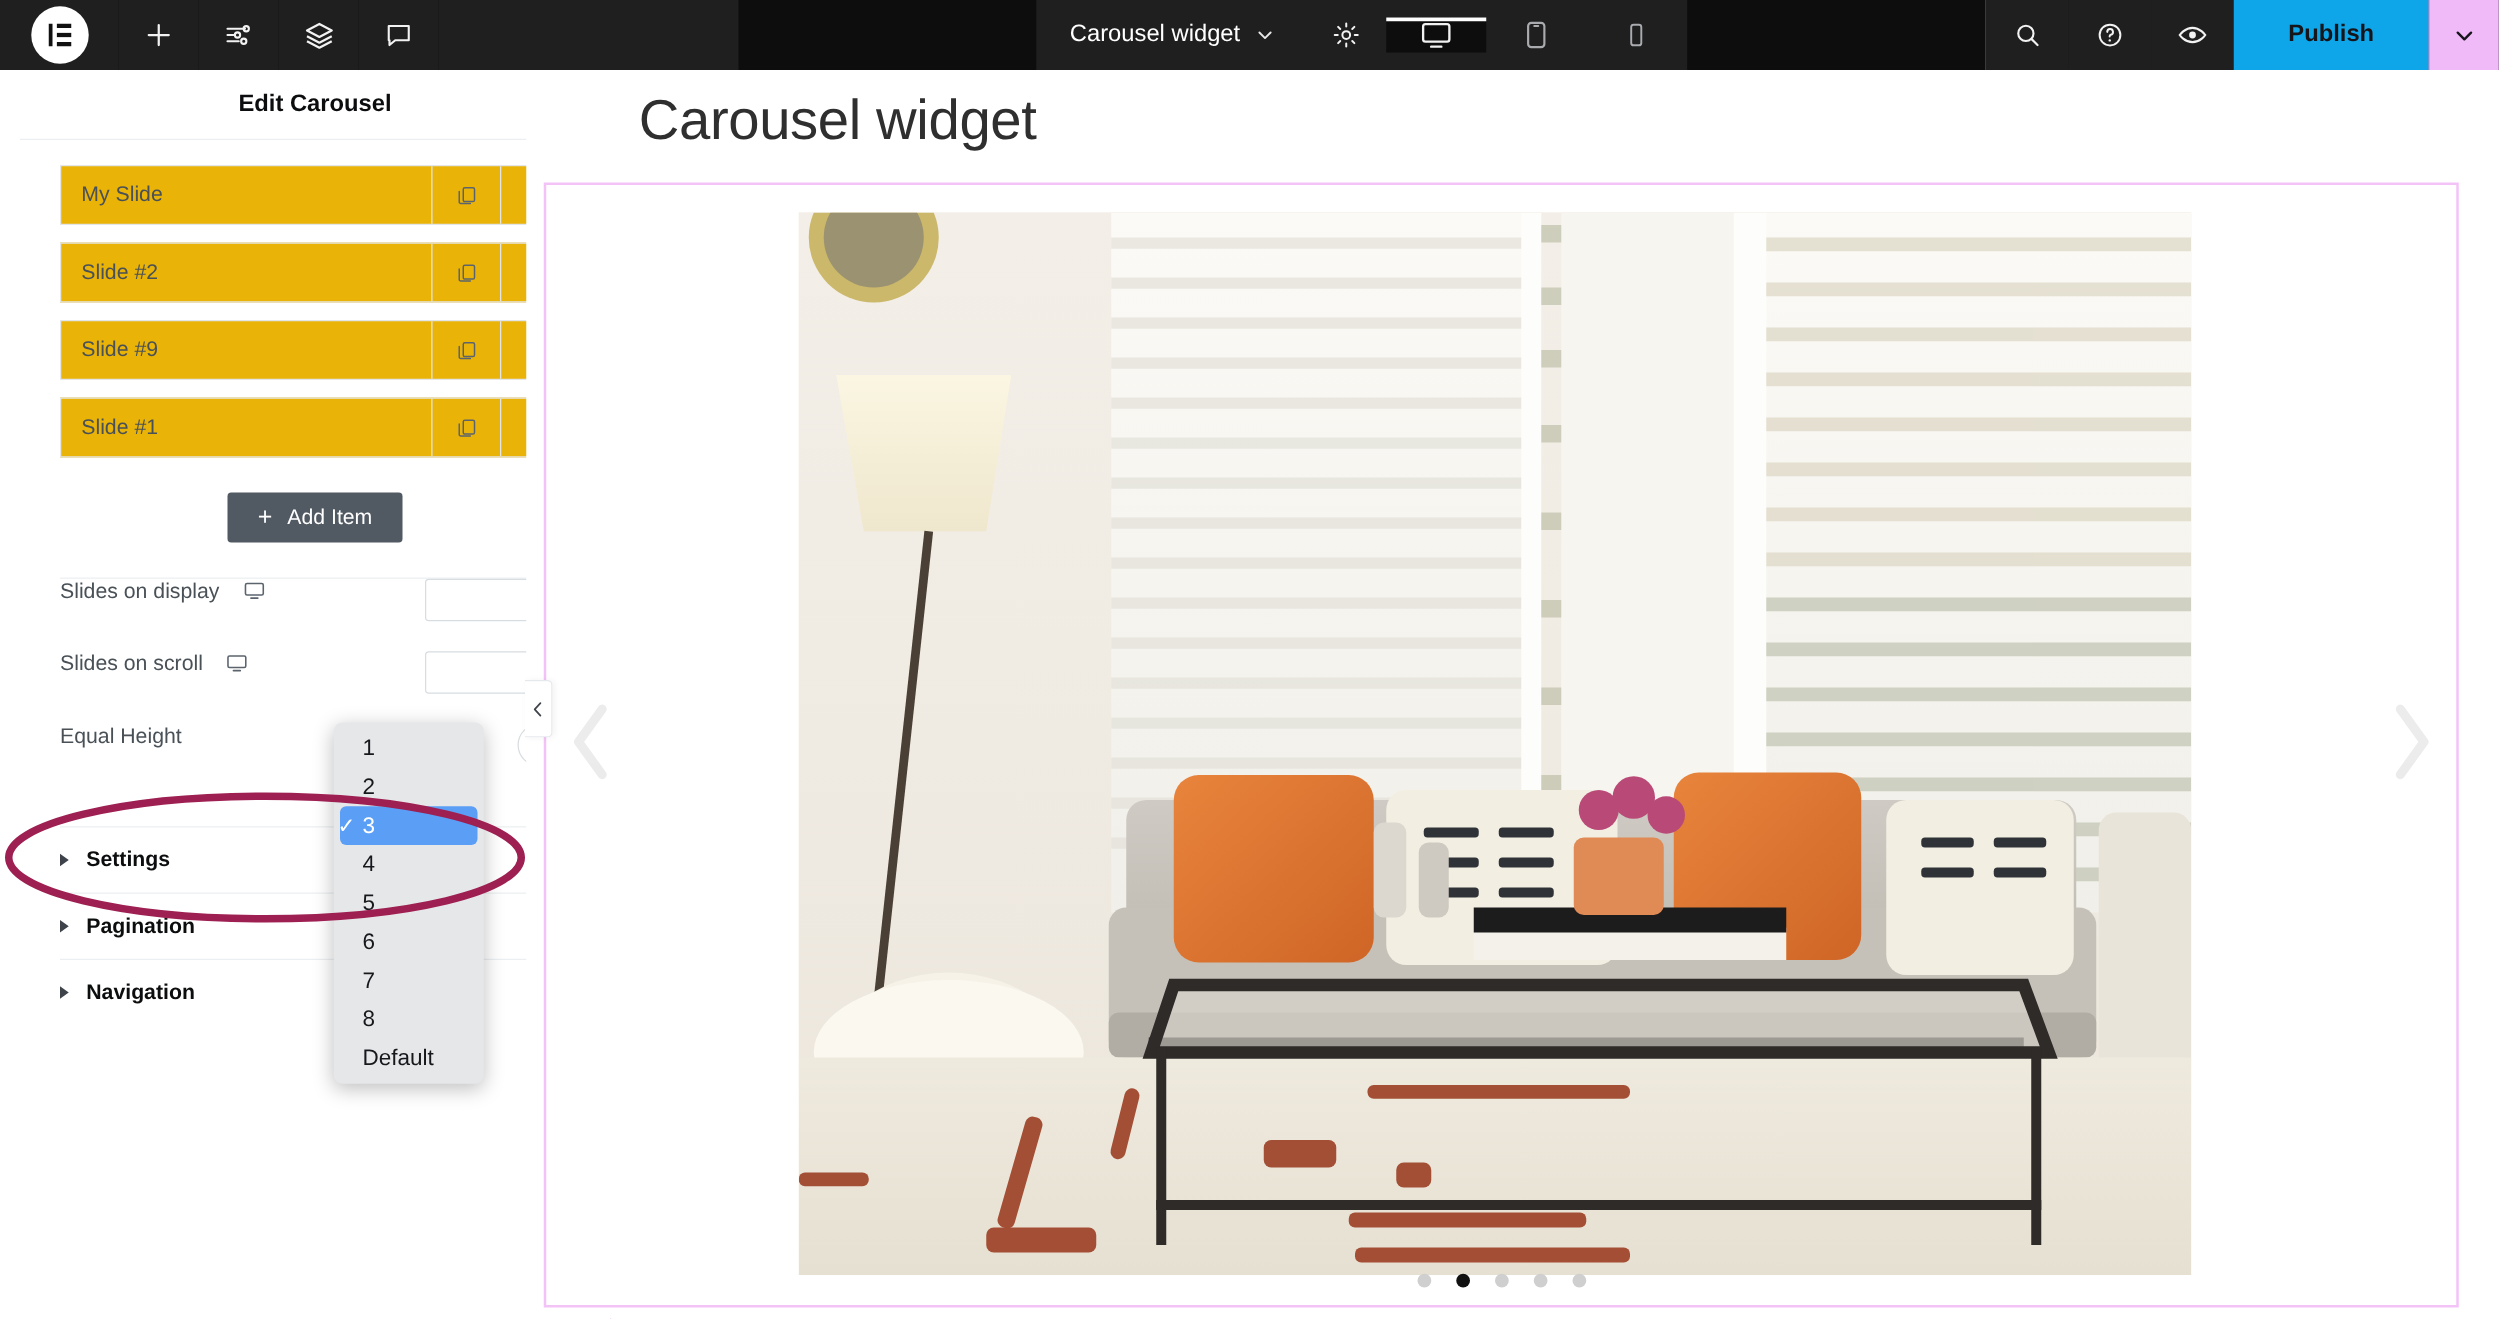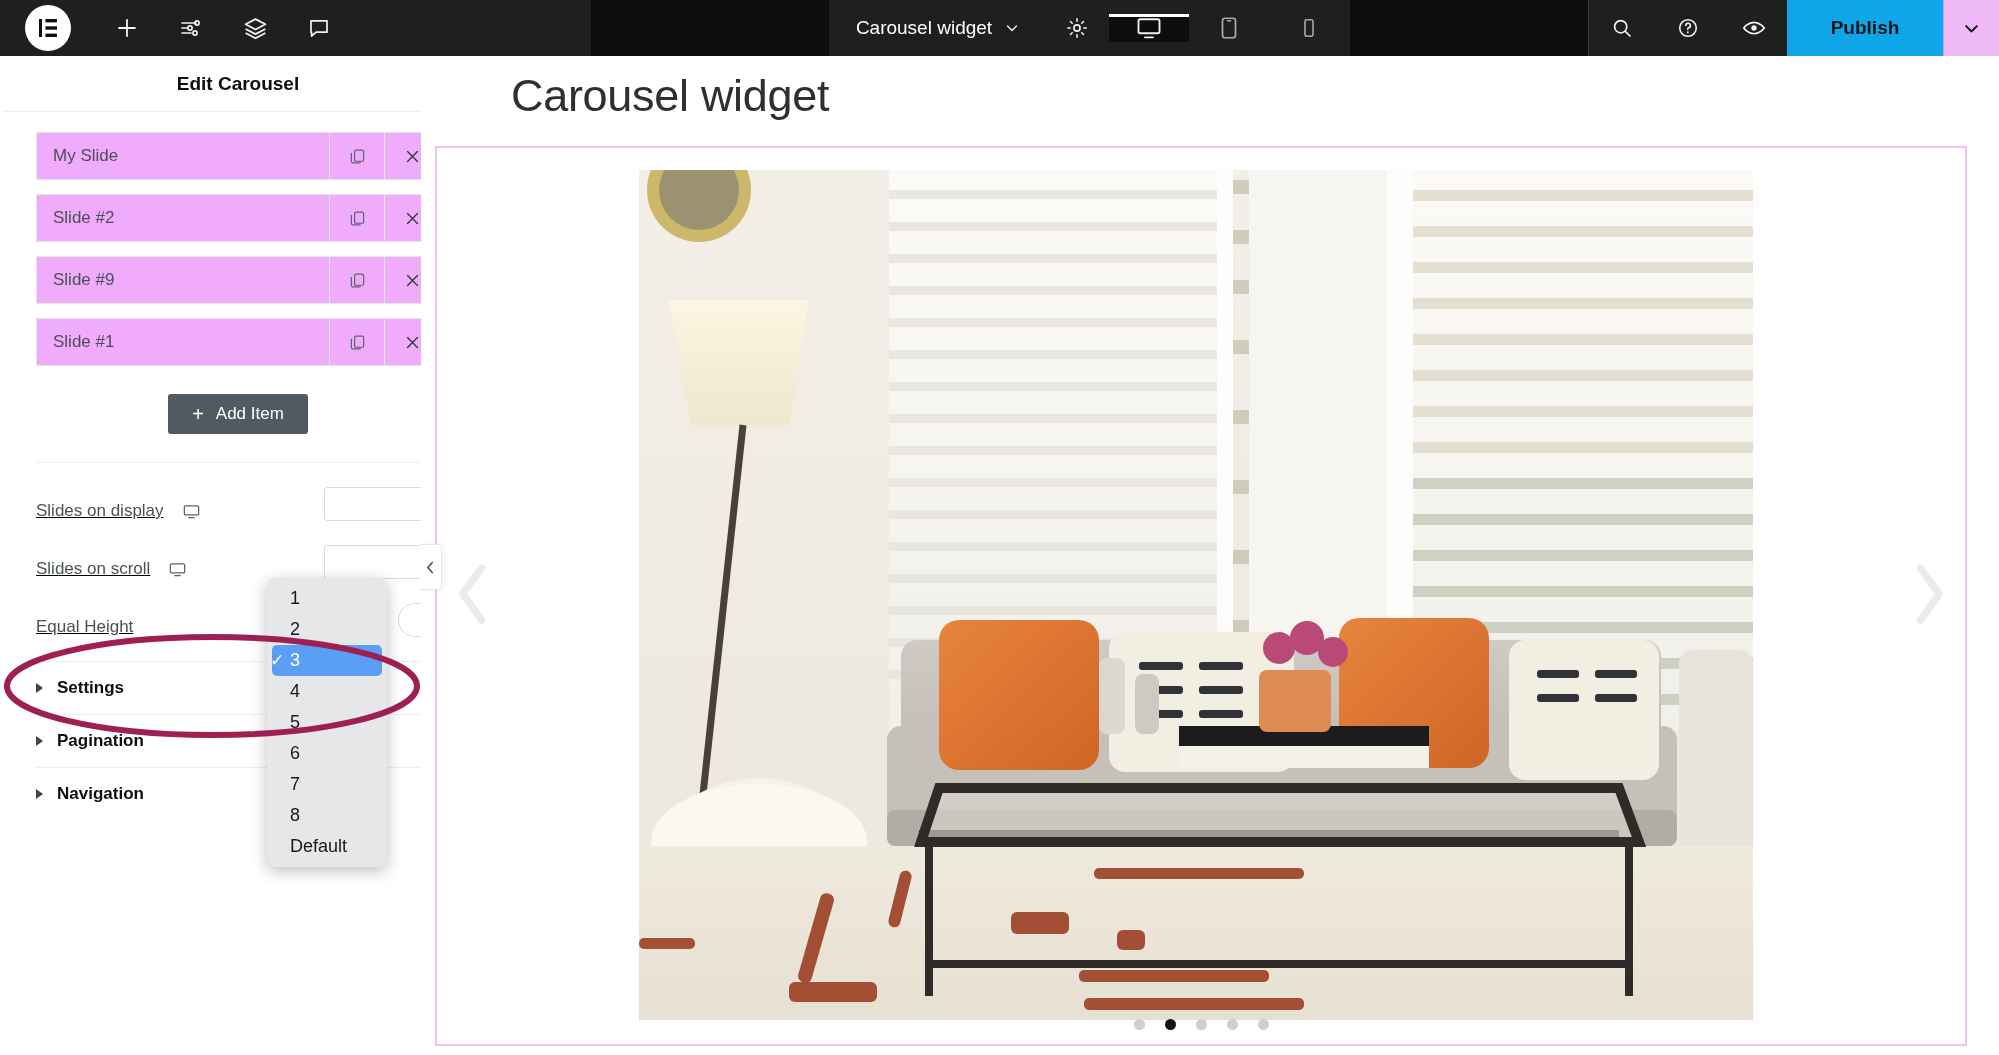--- a/index.html
+++ b/index.html
@@ -64,39 +64,39 @@
     width: 156px; font-size: 19px; font-weight: bold; cursor: pointer;
   }
   .tb-publish-caret {
     background: #f0b9f8; width: 56px;
     display: flex; align-items: center; justify-content: center; cursor: pointer;
     border-left: 1px solid #d79ce0;
   }
 
   
   #panel {
-    position: absolute; top: 56px; left: 4px;
+    position: absolute; top: 56px; left: 16px;
     width: 473px; height: 999px;
     background: #ffffff;
-    border-right: 5px solid #d946ef;
+    border-right: 1px solid #d946ef;
     overflow: hidden;
   }
   #panel-header {
     height: 56px; display: flex; align-items: center; justify-content: center;
     border-bottom: 1px solid #eceff1;
   }
   #panel-title { font-size: 19px; font-weight: bold; color: #0c0d0e; }
 
   #panel-body { position: relative; padding: 0 32px; }
 
   .slide-row {
     display: flex; align-items: stretch;
     border: 1px solid #e3e6e9;
     height: 48px; margin-top: 14px;
-    background: #f0abfc;
+    background: #eab308;
   }
   .slide-row:first-child { margin-top: 20px; }
   .slide-label {
     flex: 1; display: flex; align-items: center; padding-left: 16px;
     font-size: 17px; color: #495157;
   }
   .slide-act {
     width: 55px; border-left: 1px solid #e3e6e9;
     display: flex; align-items: center; justify-content: center; cursor: pointer;
   }
@@ -106,22 +106,22 @@
     background: #515962; color: #ffffff; border: none;
     height: 40px; padding: 0 24px; border-radius: 3px;
     font-size: 17px; font-family: "Liberation Sans", sans-serif;
     display: flex; align-items: center; gap: 12px; cursor: pointer;
   }
   #add-item .plus { font-size: 20px; line-height: 1; }
 
   .divider { height: 1px; background: #eceff1; margin-top: 28px; }
 
   .ctl-row {
-    display: flex; align-items: flex-end;
-    height: 58px; position: relative; text-decoration: underline;
+    display: flex; align-items: flex-start;
+    height: 58px; position: relative;
   }
   .ctl-label { font-size: 17px; color: #495157; }
   .ctl-device-icon { margin-left: 18px; display: flex; align-items: center; }
   .ctl-field {
     position: absolute; right: 0; width: 116px; height: 34px;
     border: 1px solid #d8dde1; border-radius: 3px; background: #ffffff;
   }
 
   .section-row {
     height: 53px; display: flex; align-items: center; gap: 14px;

